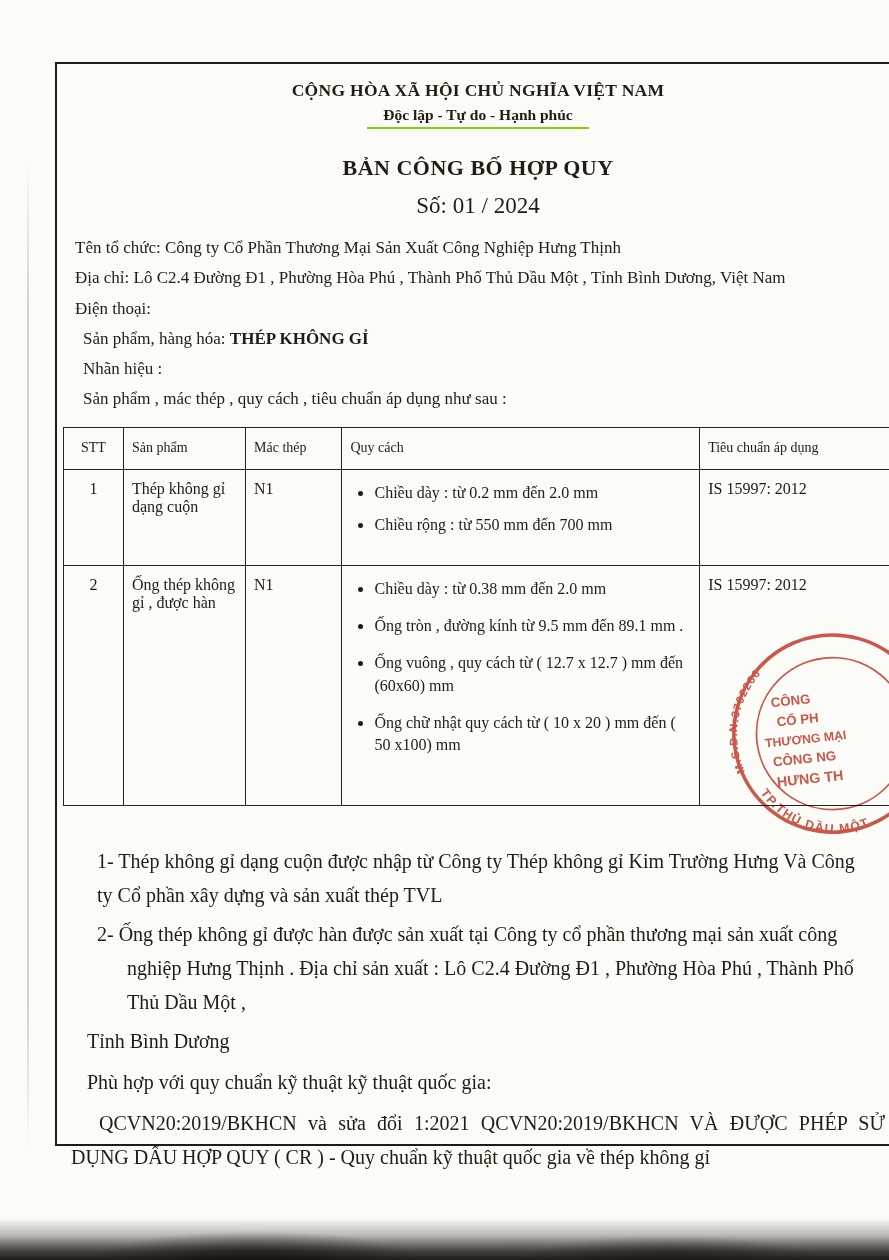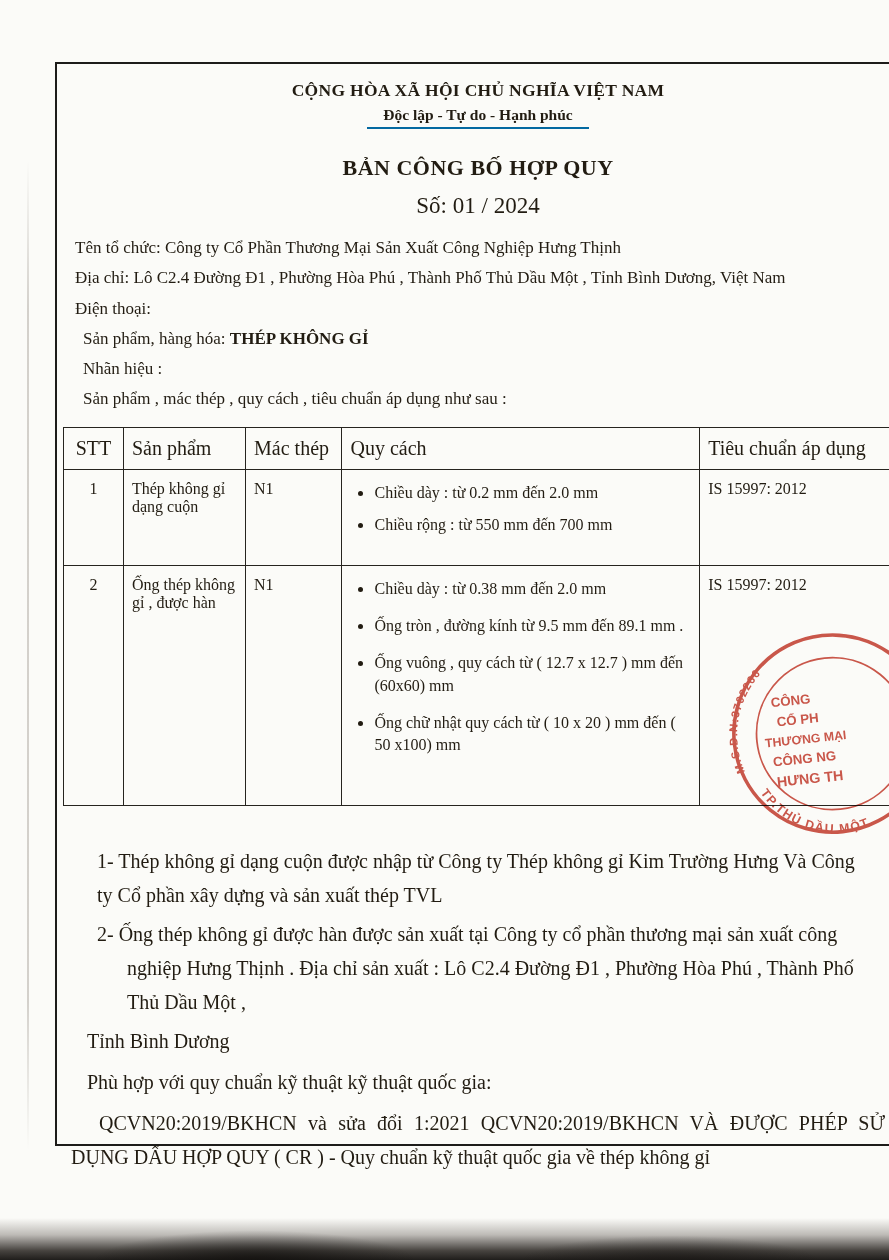--- a/index.html
+++ b/index.html
@@ -14,40 +14,40 @@
   .frame {
     position:absolute; left:55px; top:62px; width:846px; height:1084px;
     border:2px solid #1d1c1a; box-sizing:border-box;
     padding:10px 6px 0 6px; background:transparent;
   }
 
   .nat-title { text-align:center; font-weight:bold; font-size:17.5px; letter-spacing:.3px; margin-top:6px; }
   .motto-wrap { text-align:center; margin-top:5px; }
   .motto {
     display:inline-block; font-weight:bold; font-size:15.5px;
-    border-bottom:2px solid #0369a1; padding:0 16px 3px;
+    border-bottom:2px solid #84cc16; padding:0 16px 3px;
   }
   .doc-title { text-align:center; font-weight:bold; font-size:22px; letter-spacing:.5px; margin-top:26px; }
   .doc-number { text-align:center; font-size:23px; margin-top:12px; }
 
   .info { margin:14px 12px 0 12px; font-size:17px; line-height:1.78; }
   .info p { margin:0; }
   .info .indent { margin-left:8px; }
   .product-name { font-weight:bold; }
 
   .spec-table {
     width:100%; border-collapse:collapse; table-layout:fixed;
     margin-top:12px; font-size:16px;
   }
   .spec-table th, .spec-table td {
     border:1.7px solid #26241f; vertical-align:top;
     padding:10px 8px; text-align:left; font-weight:normal;
     box-sizing:border-box; overflow:hidden;
   }
-  .spec-table th { vertical-align:middle; font-size:20px; height:42px; padding:8px; }
+  .spec-table th { vertical-align:middle; font-size:14px; height:42px; padding:8px; }
   .c-stt { text-align:center !important; }
   .c-mac-cell { text-align:center; }
   .row-1 { height:96px; }
   .row-2 { height:240px; }
   .qc-list { margin:2px 0 0; padding-left:24px; }
   .qc-list li { margin-bottom:10px; line-height:1.4; }
   .row-2 .qc-list li { margin-bottom:15px; }
   .qc-list li:last-child { margin-bottom:0; }
 
   .notes { margin:38px 6px 0 8px; font-size:20px; line-height:1.7; }

